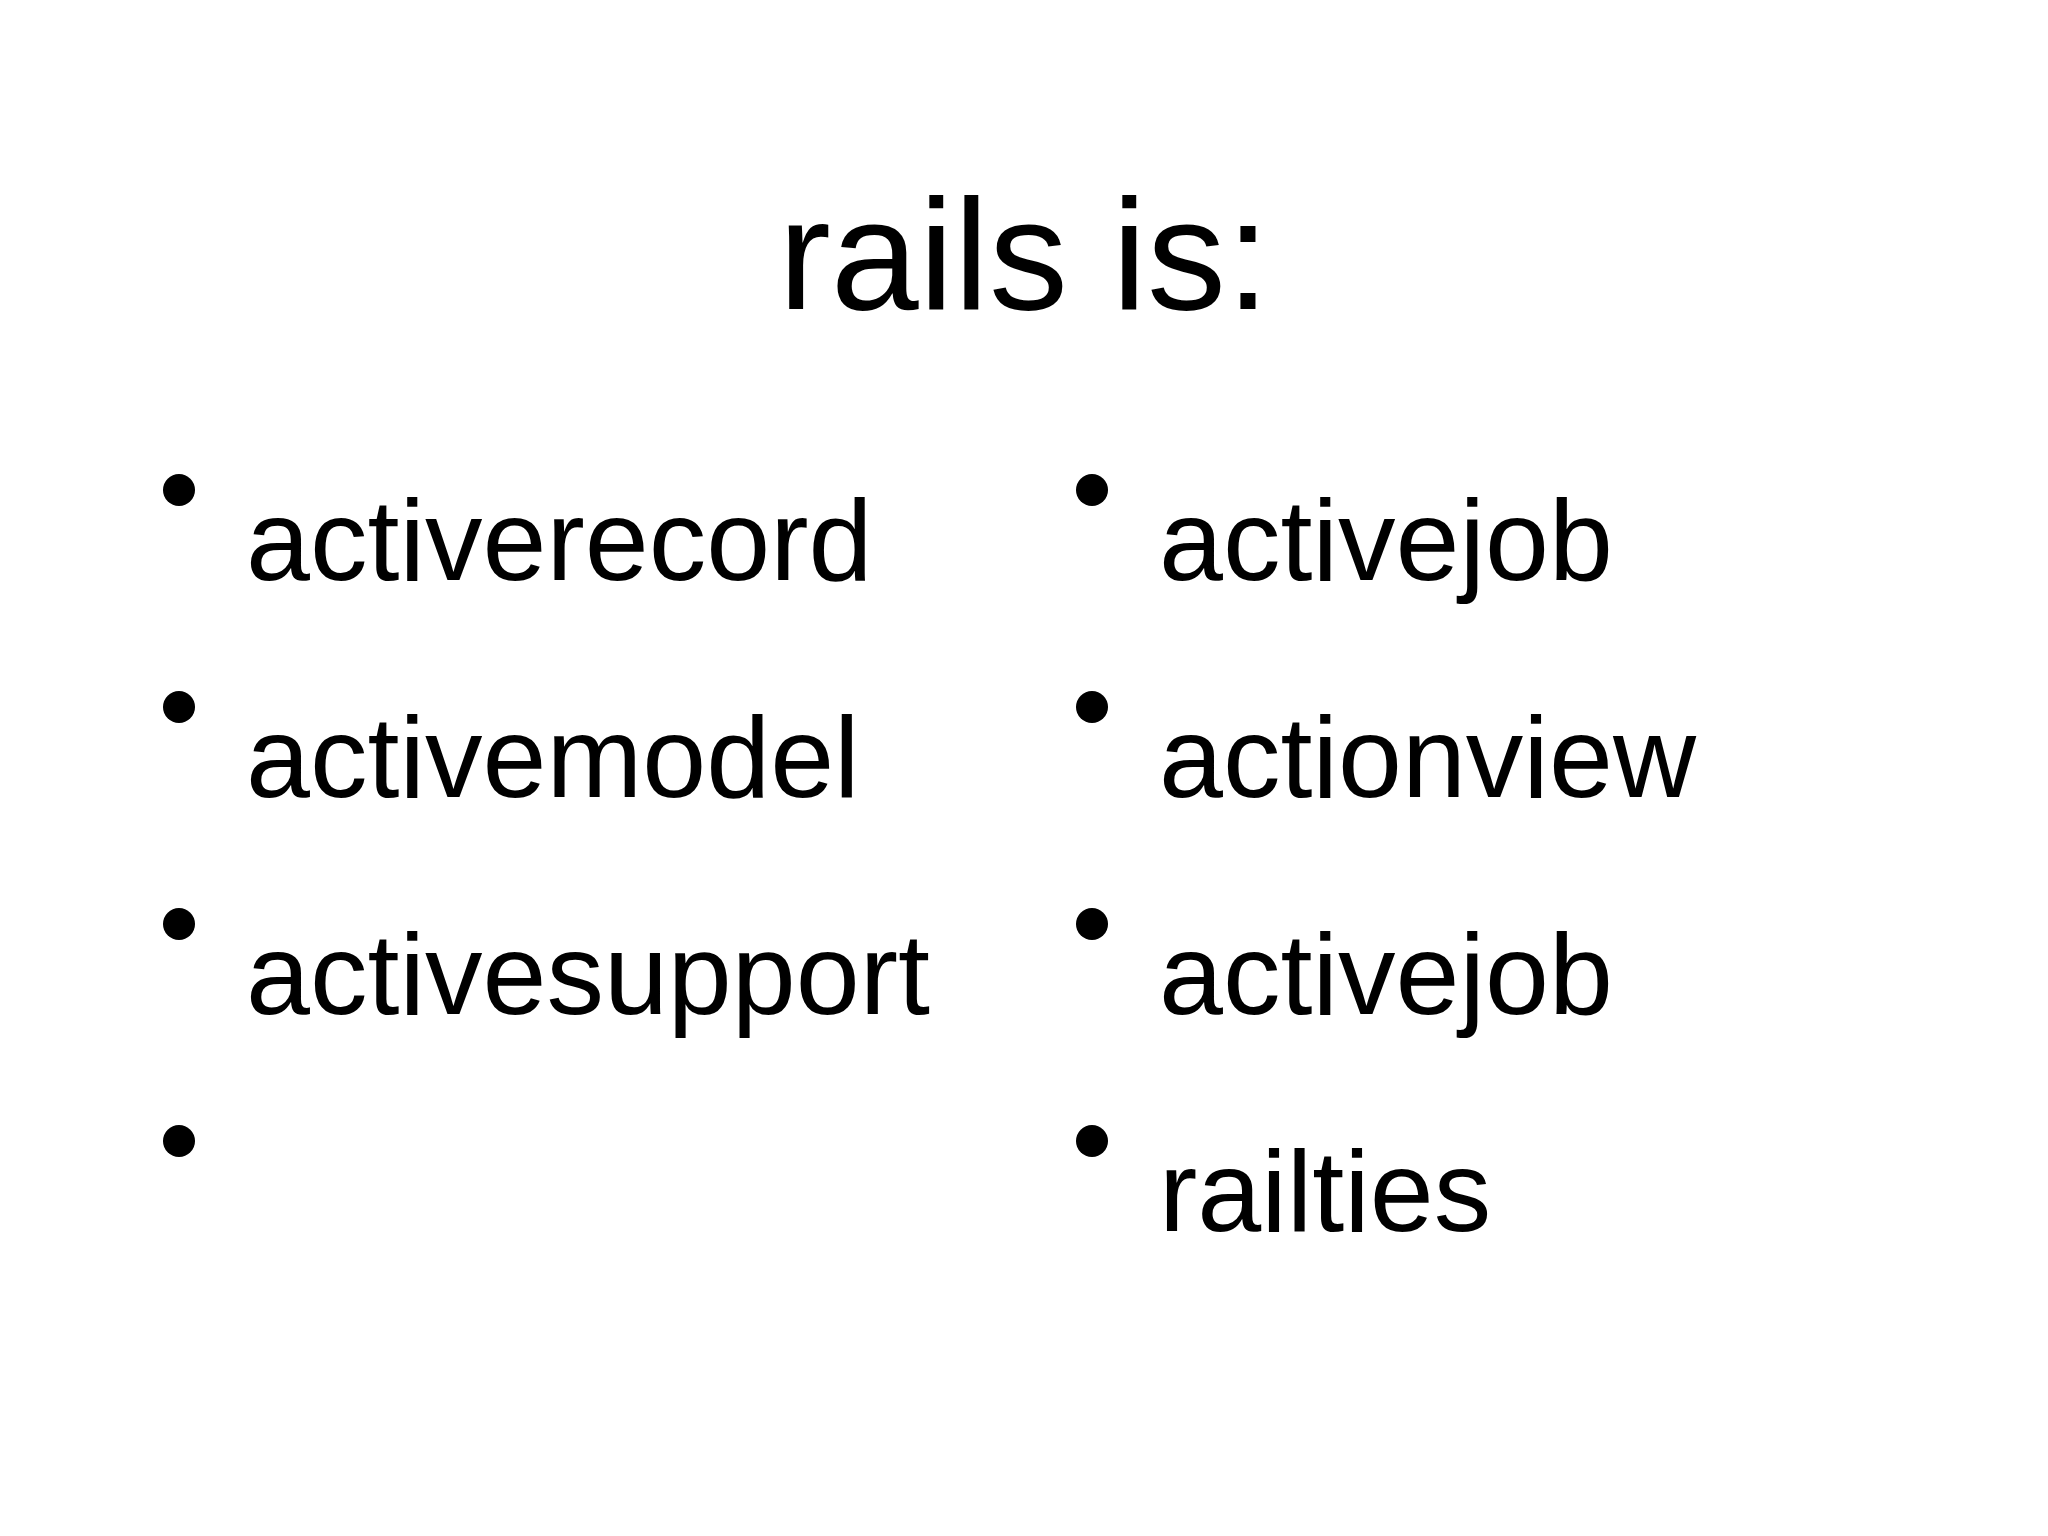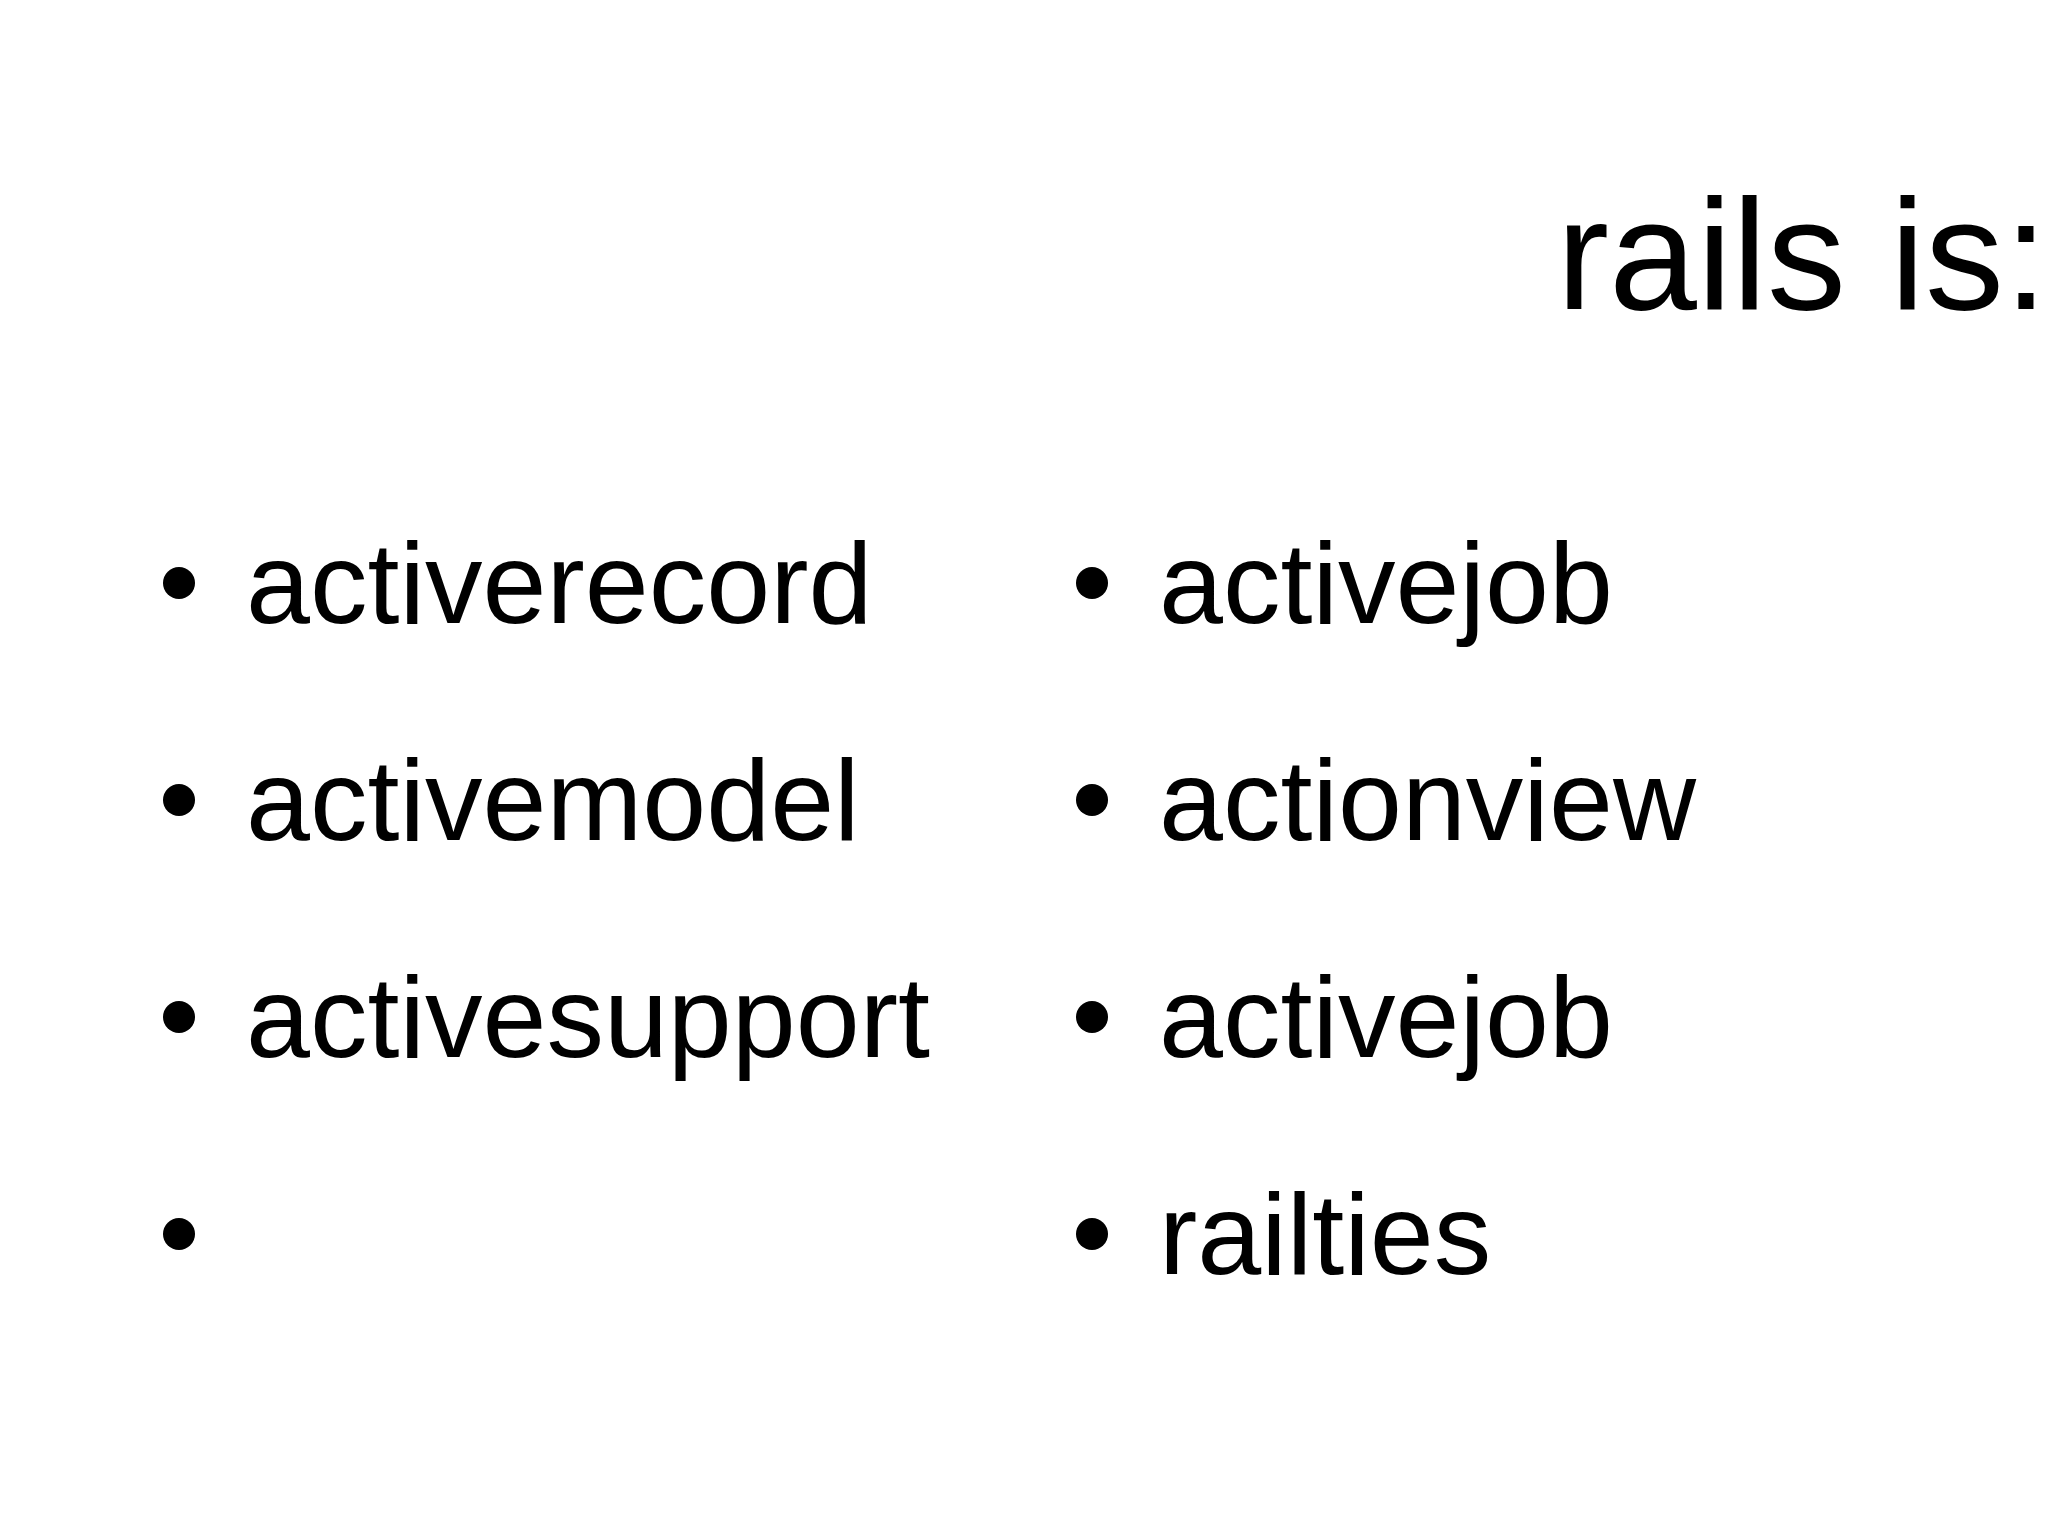--- a/index.html
+++ b/index.html
@@ -14,42 +14,42 @@
     background: #ffffff;
     color: #000000;
     font-family: "Liberation Sans", sans-serif;
     overflow: hidden;
   }
   .slide-title {
     position: absolute;
     top: 160px;
     left: 0;
     width: 100%;
-    text-align: right;
+    text-align: center;
     font-size: 158px;
     line-height: 1.2;
     font-weight: 400;
     letter-spacing: 0;
   }
   .columns {
     position: absolute;
     top: 474px;
     left: 0;
     width: 100%;
     height: 870px;
   }
   .col {
     position: absolute;
     top: 0;
   }
   .col-left  { left: 163px; }
   .col-right { left: 1076px; }
   .list-item {
     display: flex;
-    align-items: center;
+    align-items: flex-start;
     height: 217px;
     font-size: 115px;
     font-weight: 400;
     white-space: nowrap;
   }
   .bullet-dot {
     flex: none;
     width: 32px;
     height: 32px;
     border-radius: 50%;

